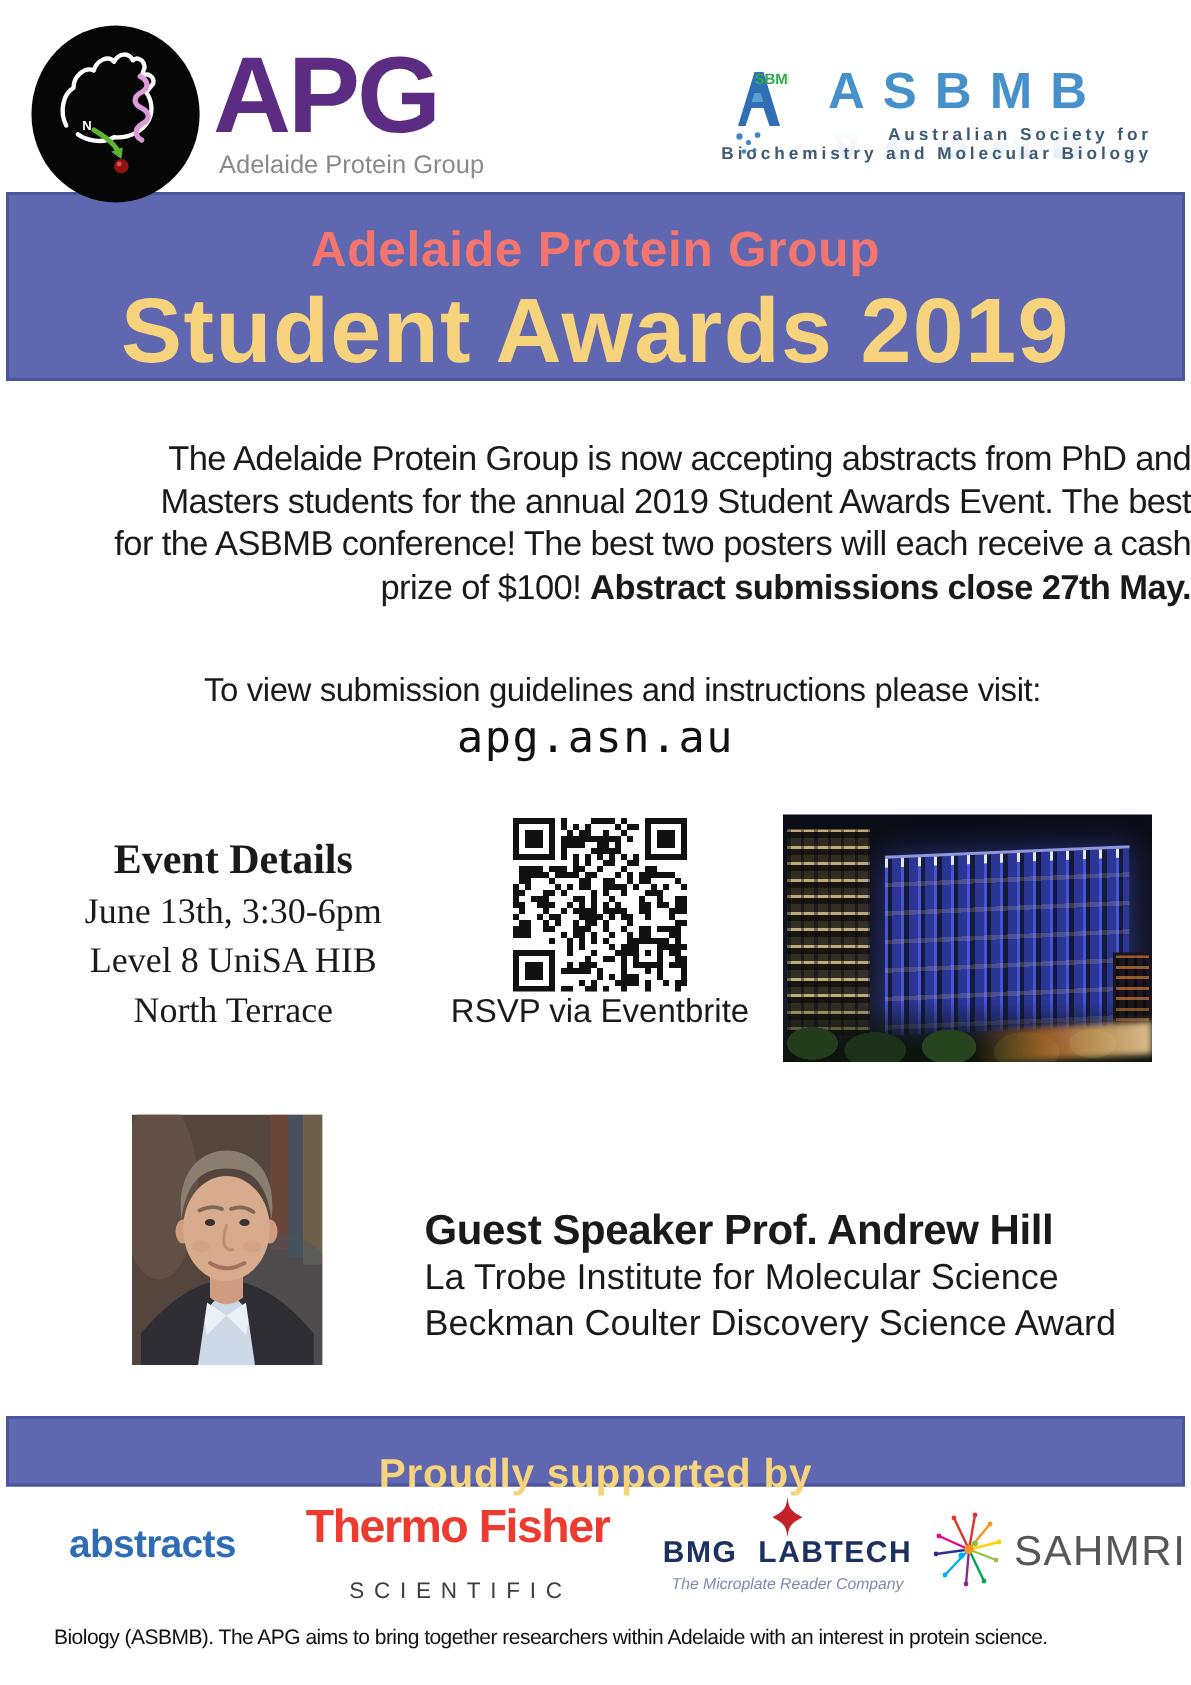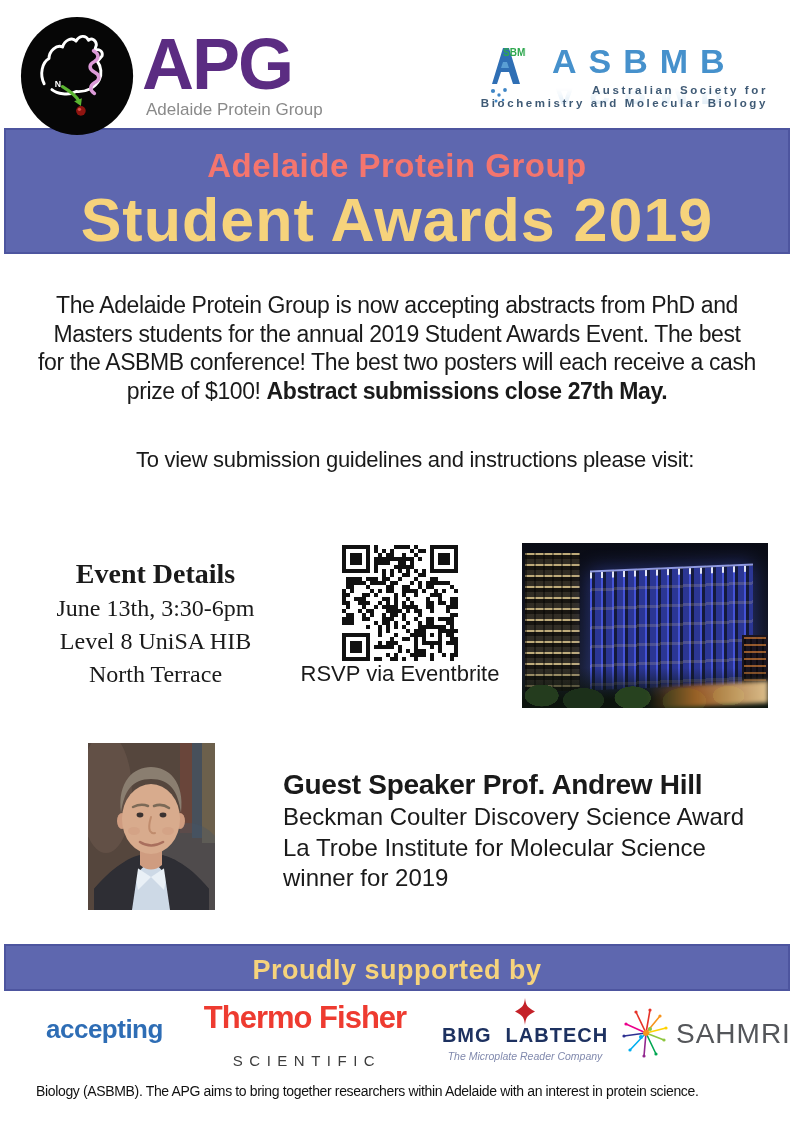--- a/index.html
+++ b/index.html
@@ -25,25 +25,25 @@
               letter-spacing:2.6px;color:#3f5a75;white-space:nowrap;}
   .asbmb-l1{top:44px;}
   .asbmb-l2{top:57px;}
 
   
   .banner{position:absolute;left:4px;right:4px;background:#5e67af;
           border:2px solid #4d559f;box-sizing:border-box;text-align:center;}
   .banner-title{top:128px;height:126px;padding-top:17px;}
   .kicker{font-size:33px;font-weight:bold;color:#f4756e;letter-spacing:.5px;line-height:1.15;}
   .big-title{font-size:61px;font-weight:bold;color:#f6d37c;letter-spacing:1px;line-height:1.05;margin-top:3px;}
-  .banner-sponsors{top:944px;height:47px;padding-top:9px;}
+  .banner-sponsors{top:944px;height:47px;padding-top:21px;}
   .banner-sponsors .proudly{font-size:27px;font-weight:bold;color:#f6d37c;letter-spacing:.5px;}
 
   
-  .intro{position:absolute;left:0;right:0;top:291px;text-align:center;}
+  .intro{position:absolute;left:0;right:0;top:291px;text-align:right;}
   .intro-line{font-size:23px;letter-spacing:-.4px;line-height:28.5px;white-space:nowrap;}
   .intro-line strong{font-weight:bold;margin-top:41px;}
   .visit{position:absolute;left:0;right:0;top:447px;text-align:center;
          font-size:22px;letter-spacing:-.3px;margin-left:36px;}
   .url{position:absolute;left:0;right:0;top:474px;text-align:center;
        font-family:"DejaVu Sans Mono",monospace;font-size:29px;letter-spacing:1px;color:#111;}
 
   
   .event-details{position:absolute;left:28px;top:556px;width:255px;text-align:center;font-family:Liberation Serif, serif;}
   .event-heading{font-size:28px;font-weight:bold;line-height:36px;}
@@ -79,21 +79,21 @@
                      radial-gradient(36px 22px at 66% 72%,#1a2c17 60%,transparent 61%),
                      radial-gradient(26px 16px at 84% 60%,#223a1d 60%,transparent 61%),
                      linear-gradient(180deg,transparent,#0c140d 70%);}
   .bp-streaks{position:absolute;right:0;bottom:2px;width:120px;height:22px;
           transform:skewY(-3deg);filter:blur(2px);
           background:linear-gradient(90deg,transparent,rgba(255,140,50,.55) 40%,rgba(255,220,160,.85));}
 
   
   .speaker-photo{position:absolute;left:88px;top:743px;width:127px;height:167px;}
   .speaker-text{position:absolute;left:283px;top:768px;width:490px;}
-  .speaker-heading{font-size:28px;font-weight:bold;line-height:34px;letter-spacing:-.3px;}
+  .speaker-heading{font-size:28px;font-weight:bold;line-height:34px;letter-spacing:-.3px;margin-top:35px;}
   .speaker-line{font-size:24px;line-height:30.5px;}
 
   
   .sp-eppendorf{position:absolute;left:46px;top:1014px;font-size:26px;font-weight:bold;
           letter-spacing:-.5px;color:#2e6db5;}
   .sp-thermo{position:absolute;left:200px;top:1002px;width:210px;text-align:center;}
   .sp-thermo-name{font-size:31px;font-weight:bold;letter-spacing:-1px;color:#ee3b30;line-height:1.05;white-space:nowrap;}
   .sp-thermo-sub{font-size:15px;letter-spacing:6.5px;color:#3d3d3d;margin-top:17px;margin-left:4px;}
   .sp-bmg{position:absolute;left:440px;top:998px;width:170px;text-align:center;}
   .sp-bmg-star{position:absolute;left:50%;top:0;transform:translateX(-50%);width:26px;height:27px;}
@@ -151,20 +151,21 @@
   </section>
 
   <section class="intro">
     <div class="intro-line">The Adelaide Protein Group is now accepting abstracts from PhD and</div>
     <div class="intro-line">Masters students for the annual 2019 Student Awards Event. The best</div>
     <div class="intro-line">for the ASBMB conference! The best two posters will each receive a cash</div>
     <div class="intro-line"><span>prize of $100! </span><strong>Abstract submissions close 27th May.</strong></div>
   </section>
 
   <div class="visit">To view submission guidelines and instructions please visit:</div>
+  <div class="url">apg.asn.au</div>
 
   <div class="event-details">
     <div class="event-heading">Event Details</div>
     <div class="event-line">June 13th, 3:30-6pm</div>
     <div class="event-line">Level 8 UniSA HIB</div>
     <div class="event-line">North Terrace</div>
   </div>
 
   <div class="qr"><svg viewBox="0 0 29 29" width="100%" height="100%" shape-rendering="crispEdges" fill="#111">
         <rect x="0" y="0" width="1" height="1"></rect>
@@ -611,30 +612,29 @@
     <ellipse cx="52" cy="72" rx="3.4" ry="2.4" fill="#3a3230"></ellipse>
     <ellipse cx="75" cy="72" rx="3.4" ry="2.4" fill="#3a3230"></ellipse>
     <path d="M63,74 q-3,10 -1,14 q2,3 5,2" stroke="#c08c6d" stroke-width="2" fill="none" stroke-linecap="round"></path>
     <path d="M52,99 q11,7 23,0" stroke="#a96f5d" stroke-width="2.6" fill="none" stroke-linecap="round"></path>
     <ellipse cx="46" cy="88" rx="6" ry="4" fill="#cf9c80" opacity=".5"></ellipse>
     <ellipse cx="80" cy="88" rx="6" ry="4" fill="#cf9c80" opacity=".5"></ellipse>
   </svg>
 
   <div class="speaker-text">
     <div class="speaker-heading">Guest Speaker Prof. Andrew Hill</div>
+    <div class="speaker-line">La Trobe Institute for Molecular Science</div>
     <div class="speaker-line">Beckman Coulter Discovery Science Award</div>
-    <div class="speaker-line">La Trobe Institute for Molecular Science</div>
-    <div class="speaker-line">winner for 2019</div>
   </div>
 
   <section class="banner banner-sponsors">
     <div class="proudly">Proudly supported by</div>
   </section>
 
-  <div class="sp-eppendorf">accepting</div>
+  <div class="sp-eppendorf">abstracts</div>
 
   <div class="sp-thermo">
     <div class="sp-thermo-name">Thermo Fisher</div>
     <div class="sp-thermo-sub">SCIENTIFIC</div>
   </div>
 
   <div class="sp-bmg">
     <svg class="sp-bmg-star" viewBox="0 0 26 27">
       <path d="M13,0 C14,8 15,9 23,13.5 C15,18 14,19 13,27 C12,19 11,18 3,13.5 C11,9 12,8 13,0 Z" fill="#c42128"></path>
     </svg>

